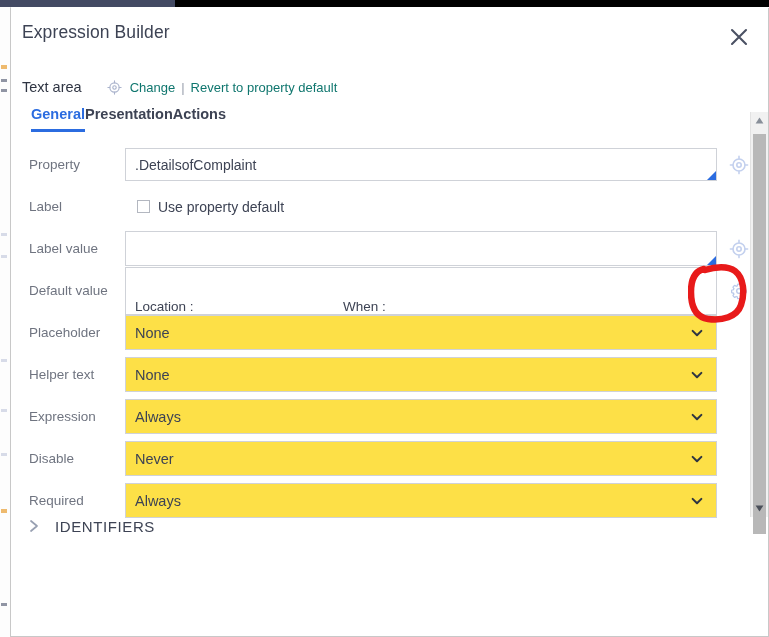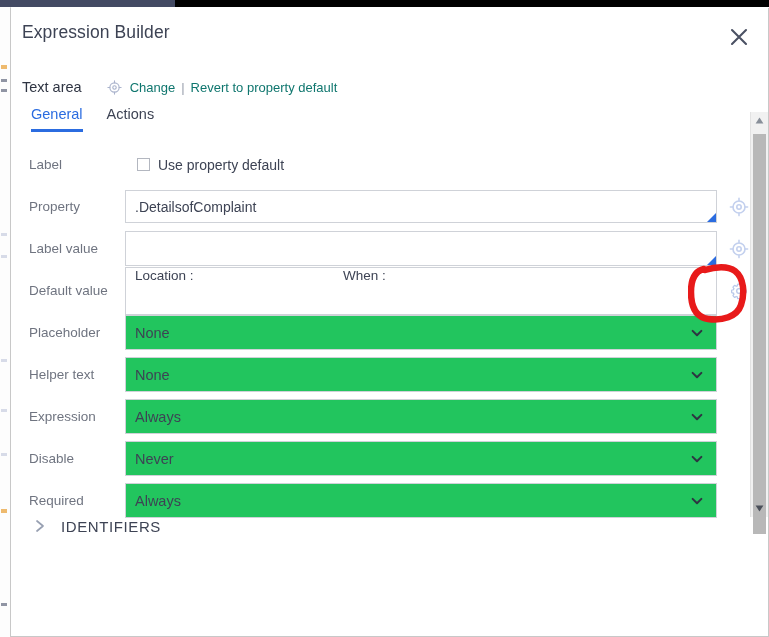--- a/index.html
+++ b/index.html
@@ -135,21 +135,21 @@
     margin: 0 6px;
   }
 
   
   .tabs {
     position: absolute;
     left: 20px;
     top: 44px;
     display: flex;
     align-items: flex-start;
-    gap: 24px;
+    font-weight: bold;
   }
   .tab {
     font-size: 14.5px;
     color: #3d4354;
     padding-bottom: 7px;
     cursor: pointer;
     border-bottom: 3px solid transparent;
   }
   .tab.active {
     color: #2b6ce0;
@@ -222,21 +222,21 @@
 
   
   .dv-box {
     position: relative;
     width: 592px;
     height: 48px;
     box-sizing: border-box;
     border: 1px solid #cfd2d8;
     background: #ffffff;
     display: flex;
-    align-items: flex-start;
+    align-items: flex-end;
     font-size: 13.5px;
     color: #3d4354;
     padding: 0 9px;
   }
   .dv-seg { white-space: pre; }
   .dv-seg.first { width: 208px; }
 
   
   .checkbox-row {
     display: flex;
@@ -259,41 +259,41 @@
     cursor: pointer;
   }
 
   
   .select-box {
     position: relative;
     width: 592px;
     height: 35px;
     box-sizing: border-box;
     border: 1px solid #cfd2d8;
-    background: #22c55e;
+    background: #fde047;
     display: flex;
     align-items: center;
     padding: 8px 9px;
     font-size: 14.5px;
     color: #3d4354;
     cursor: pointer;
   }
   .chev {
     position: absolute;
     right: 12px;
     top: 50%;
     transform: translateY(-50%);
     width: 14px;
     height: 14px;
   }
 
   
   .identifiers {
     position: absolute;
-    left: 22px;
+    left: 16px;
     top: 455px;
     display: flex;
     align-items: center;
     cursor: pointer;
   }
   .ident-chev {
     width: 14px;
     height: 18px;
     margin-right: 14px;
   }
@@ -421,45 +421,46 @@
           <path d="M10 1.2v2.6M10 16.2v2.6M1.2 10h2.6M16.2 10h2.6" stroke="#aab3cc" stroke-width="1.5" stroke-linecap="round"></path>
         </svg>
       </span>
       <span class="subhead-link">Change</span>
       <span class="subhead-sep">|</span>
       <span class="subhead-link">Revert to property default</span>
     </div>
 
     <div class="tabs">
       <div class="tab active">General</div>
+      <div class="tab">Presentation</div>
       <div class="tab">Actions</div>
     </div>
 
     <div class="form">
-
-      <div class="row">
-        <div class="row-label">Label</div>
-        <div class="field-wrap checkbox-row">
-          <span class="cbox"></span>
-          <span class="cbox-label">Use property default</span>
-        </div>
-      </div>
 
       <div class="row">
         <div class="row-label">Property</div>
         <div class="field-wrap">
           <input class="text-input" type="text" value=".DetailsofComplaint" style="">
           <span class="resize-grip"></span>
           <span class="gear-side">
             <svg width="20" height="20" viewBox="0 0 20 20" aria-hidden="true">
               <circle cx="10" cy="10" r="6" fill="none" stroke="#c3d0ee" stroke-width="1.6"></circle>
               <circle cx="10" cy="10" r="2.2" fill="none" stroke="#c3d0ee" stroke-width="1.6"></circle>
               <path d="M10 1.4v2.4M10 16.2v2.4M1.4 10h2.4M16.2 10h2.4" stroke="#c3d0ee" stroke-width="1.6" stroke-linecap="round"></path>
             </svg>
           </span>
+        </div>
+      </div>
+
+      <div class="row">
+        <div class="row-label">Label</div>
+        <div class="field-wrap checkbox-row">
+          <span class="cbox"></span>
+          <span class="cbox-label">Use property default</span>
         </div>
       </div>
 
       <div class="row">
         <div class="row-label">Label value</div>
         <div class="field-wrap">
           <input class="text-input tall" type="text" value="" style="">
           <span class="resize-grip"></span>
           <span class="gear-side">
             <svg width="20" height="20" viewBox="0 0 20 20" aria-hidden="true">

